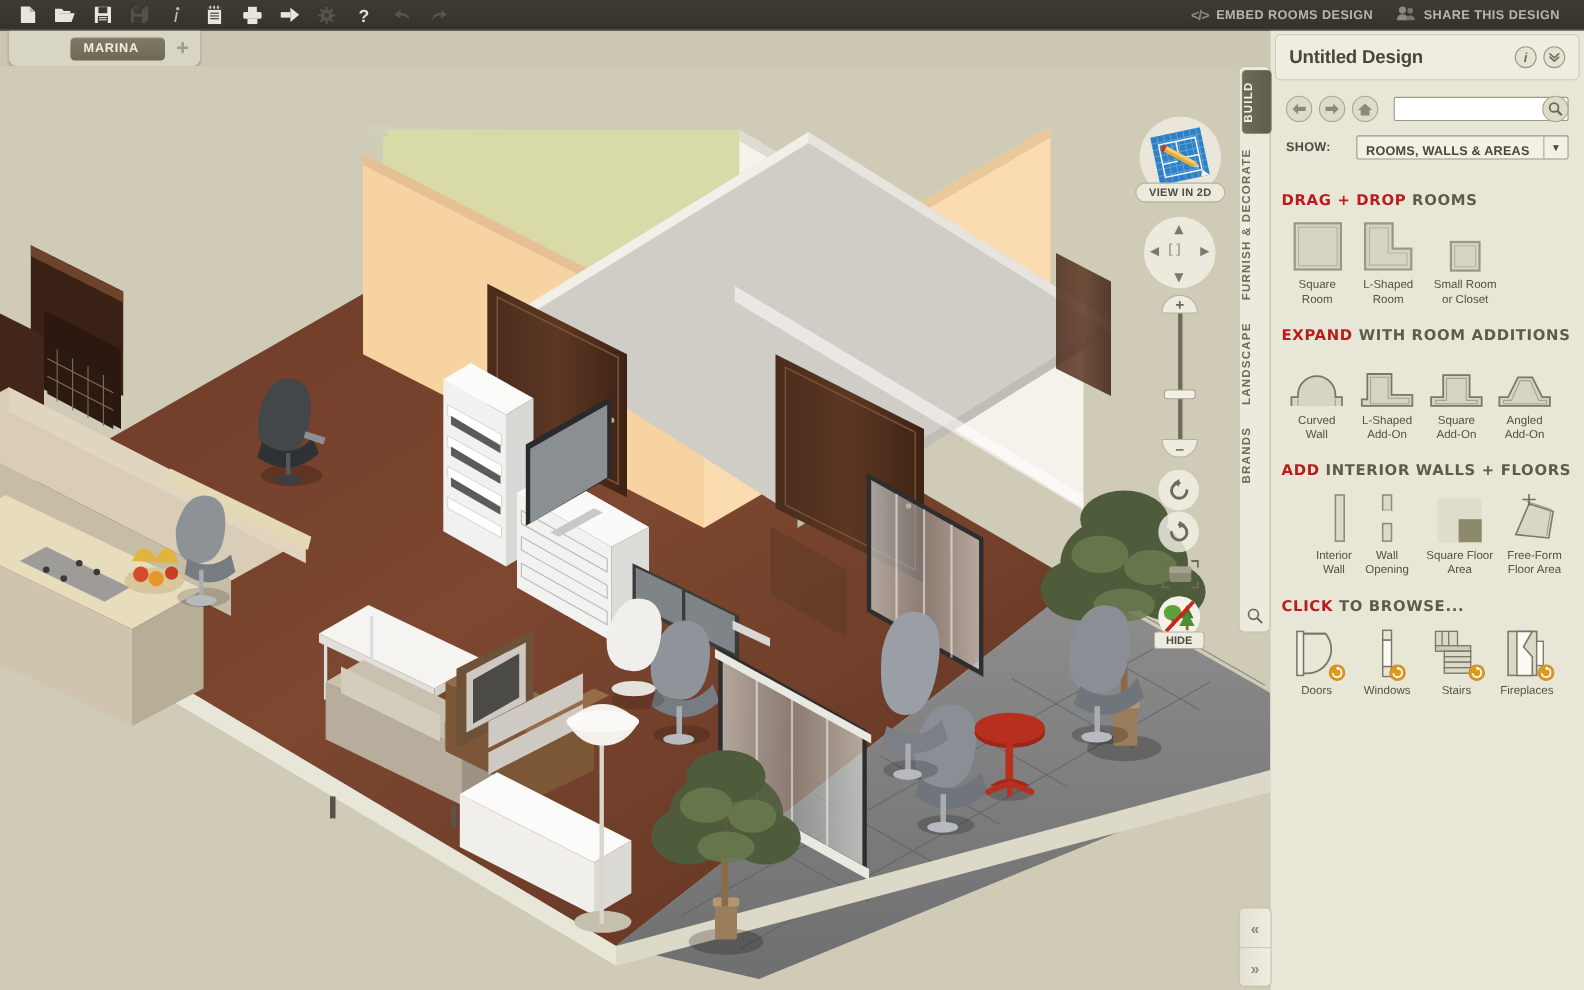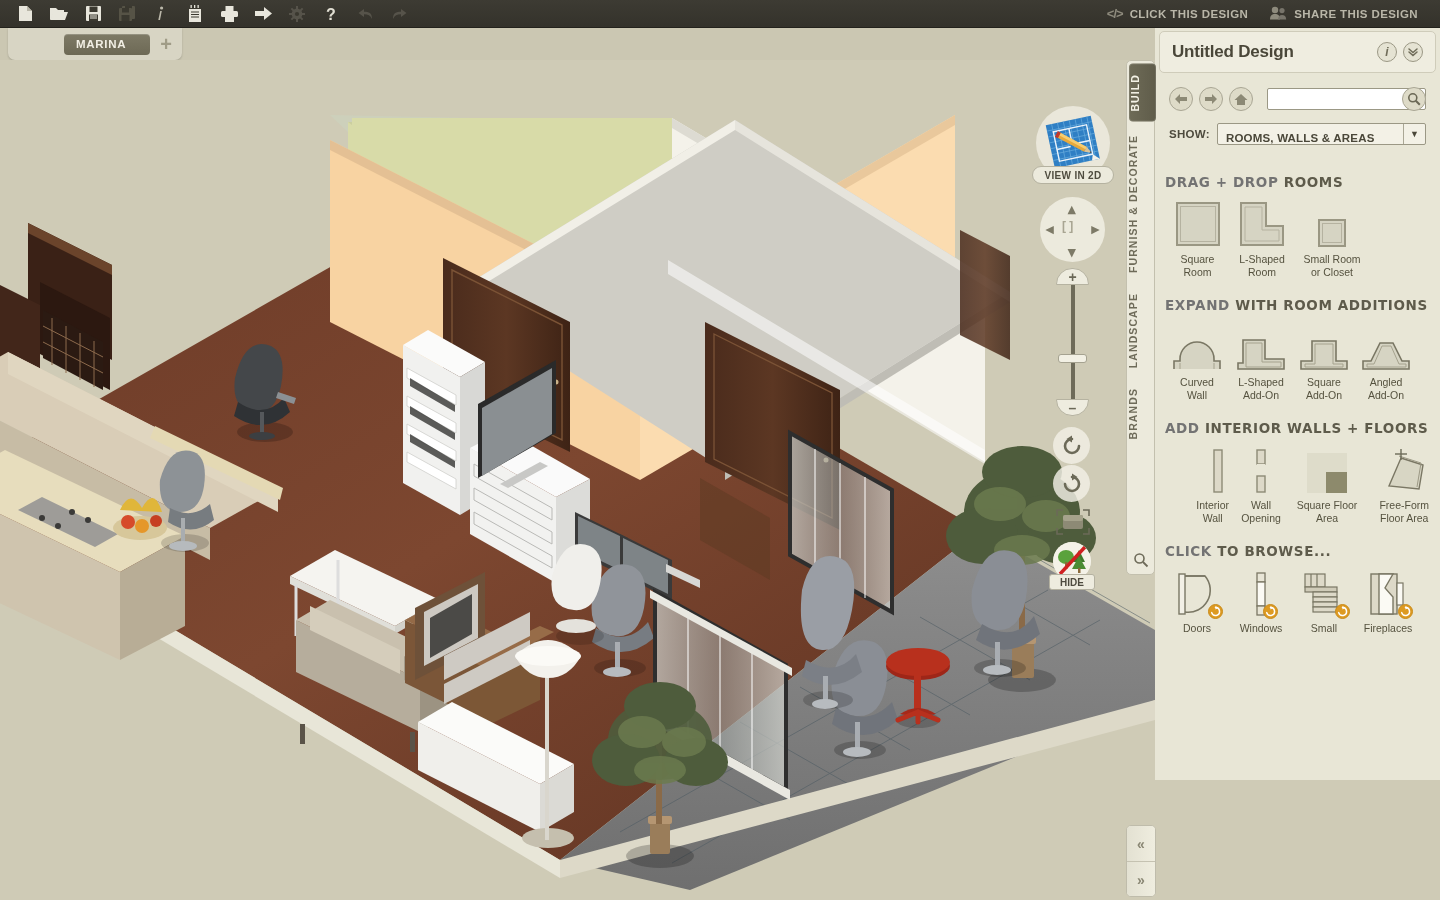--- a/index.html
+++ b/index.html
@@ -147,21 +147,21 @@
     color: #f4f2e6; border-radius: 4px; margin: 3px 2px;
     box-shadow: inset 0 0 0 1px rgba(255,255,255,.12);
   }
   #vsearch {
     position: absolute; bottom: 6px; left: 0; width: 100%;
     display: flex; justify-content: center; cursor: pointer;
   }
 
   
   #panel {
-    position: absolute; left: 1155px; top: 28px; width: 285px; height: 752px;
+    position: absolute; left: 1155px; top: 28px; width: 285px; height: 872px;
     background: #e8e6d6;
   }
   #panelHeader {
     position: relative; height: 42px; margin: 3px 4px 0 4px;
     background: #efedE0; border: 1px solid #cfccba; border-radius: 5px;
     display: flex; align-items: center; padding: 0 12px;
   }
   #panelTitle { font-size: 17px; font-weight: bold; color: #4a4739; letter-spacing: -.2px; }
   .round-ico {
     width: 20px; height: 20px; border-radius: 50%;
@@ -184,21 +184,21 @@
     width: 100%; height: 22px; background: #fff;
     border: 1px solid #9b9885; border-radius: 2px;
     padding: 0 26px 0 6px; font-size: 12px; color: #44413a;
     font-family: "Liberation Sans", sans-serif;
   }
   #searchBtn {
     position: absolute; right: 0; top: -1px; width: 24px; height: 24px; border-radius: 50%;
     background: #dedbc8; border: 1.5px solid #a9a694;
     display: flex; align-items: center; justify-content: center; cursor: pointer;
   }
-  .showrow { display: flex; align-items: center; margin-top: 12px; gap: 7px; }
+  .showrow { display: flex; align-items: center; margin-top: 12px; gap: 23px; }
   .showlabel { font-size: 11.5px; font-weight: bold; color: #4d4a3d; letter-spacing: .3px; }
   #showSelect {
     flex: 1; height: 22px; background: #f3f1e6;
     border: 1px solid #9b9885; border-radius: 2px;
     display: flex; align-items: flex-end; justify-content: space-between;
     padding: 0 0 0 8px; font-size: 11.5px; font-weight: bold; color: #4a4739;
     cursor: pointer; letter-spacing: .2px;
   }
   .sel-caret {
     width: 22px; height: 100%; border-left: 1px solid #aaa795;
@@ -206,21 +206,21 @@
     color: #4a4739; font-size: 9px;
   }
 
   
   #panelBody { position: absolute; top: 128px; left: 0; width: 285px; bottom: 0; padding: 0 10px; }
   .section { margin-top: 18px; }
   .sec-title {
     font-size: 13.5px; font-weight: bold; letter-spacing: .6px;
     color: #5e5b4b; margin-bottom: 6px; font-family: "DejaVu Sans", sans-serif;
   }
-  .sec-title .hl { color: #737373; }
+  .sec-title .hl { color: #b91c1c; }
   .tiles { display: flex; }
   .tile { display: flex; flex-direction: column; align-items: center; cursor: pointer; }
   .tile-art { height: 52px; display: flex; align-items: flex-end; justify-content: center; }
   .tile-label {
     font-size: 10.5px; color: #55523f; text-align: center; line-height: 13px;
     margin-top: 5px; white-space: pre-line;
   }
   .badge {
     position: absolute; right: -4px; bottom: -2px; width: 15px; height: 15px;
     border-radius: 50%; background: #dd9a22; border: 1px solid #c98b1b;
@@ -318,21 +318,21 @@
     </div>
     <div class="tb-btn">
       <svg width="17" height="14" viewBox="0 0 17 14">
           <path d="M10 2 L15.5 6 L10 10 V7.2 C6 7.2 3.5 8.6 2 12 C2 6 5 4.8 10 4.8 Z" fill="#56534a"></path>
         </svg>
     </div>
   </div>
   <div class="tb-right">
     <div class="tb-link">
       <span class="embed-glyph">&lt;/&gt;</span>
-      <span>CLICK THIS DESIGN</span>
+      <span>EMBED ROOMS DESIGN</span>
     </div>
     <div class="tb-link">
       <span>
         <svg width="17" height="14" viewBox="0 0 17 14">
             <circle cx="5" cy="4" r="3.2" fill="#8e8b7d"></circle>
             <path d="M0 13.5 C0 9.5 2 8 5 8 C8 8 10 9.5 10 13.5Z" fill="#8e8b7d"></path>
             <circle cx="12" cy="4.6" r="2.6" fill="#77746a"></circle>
             <path d="M8 13.5 C8 10.3 9.8 9 12 9 C14.4 9 16.2 10.3 16.2 13.5Z" fill="#77746a"></path>
           </svg>
       </span>
@@ -964,21 +964,21 @@
         <div class="tile" style="width:68px;">
           <div class="tile-art">
             <svg width="42" height="42" viewBox="0 0 42 42">
                 <rect x="1" y="1" width="40" height="40" fill="#dedcca"></rect>
                 <rect x="20" y="20" width="21" height="21" fill="#8d8a6c"></rect>
               </svg>
           </div>
           <div class="tile-label">Square Floor
 Area</div>
         </div>
-        <div class="tile" style="width:68px;align-items:flex-end;">
+        <div class="tile" style="width:68px;">
           <div class="tile-art">
             <svg width="46" height="46" viewBox="0 0 46 46">
               <path d="M18 10 L40 17 L36 41 L6 38 Z" fill="#d8d6c4" stroke="#7a7764" stroke-width="1.4"></path>
               <path d="M16 8 L38 15 L34 39" fill="none" stroke="#9b9884" stroke-width="1"></path>
               <g stroke="#6c6a58" stroke-width="1.4">
                   <line x1="12" y1="6" x2="24" y2="6"></line>
                   <line x1="18" y1="1" x2="18" y2="12"></line>
                 </g>
             </svg>
           </div>
@@ -1039,21 +1039,21 @@
                   <rect x="11" y="36" width="24" height="5"></rect>
               </g>
             </svg>
             <span class="badge">
               <svg width="11" height="11" viewBox="0 0 11 11">
                   <path d="M5.5 1.5 A4 4 0 1 1 1.7 6.6" stroke="#fff" stroke-width="1.5" fill="none" stroke-linecap="round"></path>
                   <path d="M5.5 0 L5.5 3.4 L8.2 1.7 Z" fill="#fff"></path>
                 </svg>
             </span>
           </div>
-          <div class="tile-label">Small</div>
+          <div class="tile-label">Stairs</div>
         </div>
         <div class="tile" style="width:66px;">
           <div class="tile-art artwrap">
             <svg width="42" height="46" viewBox="0 0 42 46">
               <rect x="4" y="3" width="26" height="40" fill="#ddd9c8" stroke="#7a7764" stroke-width="1.4"></rect>
               <path d="M12 3 L26 3 L18 17 L26 26 L26 43 L12 43 Z" fill="#fbfaf4" stroke="#7a7764" stroke-width="1.4"></path>
               <rect x="30" y="12" width="6" height="22" fill="#fbfaf4" stroke="#7a7764" stroke-width="1.2"></rect>
             </svg>
             <span class="badge">
               <svg width="11" height="11" viewBox="0 0 11 11">

